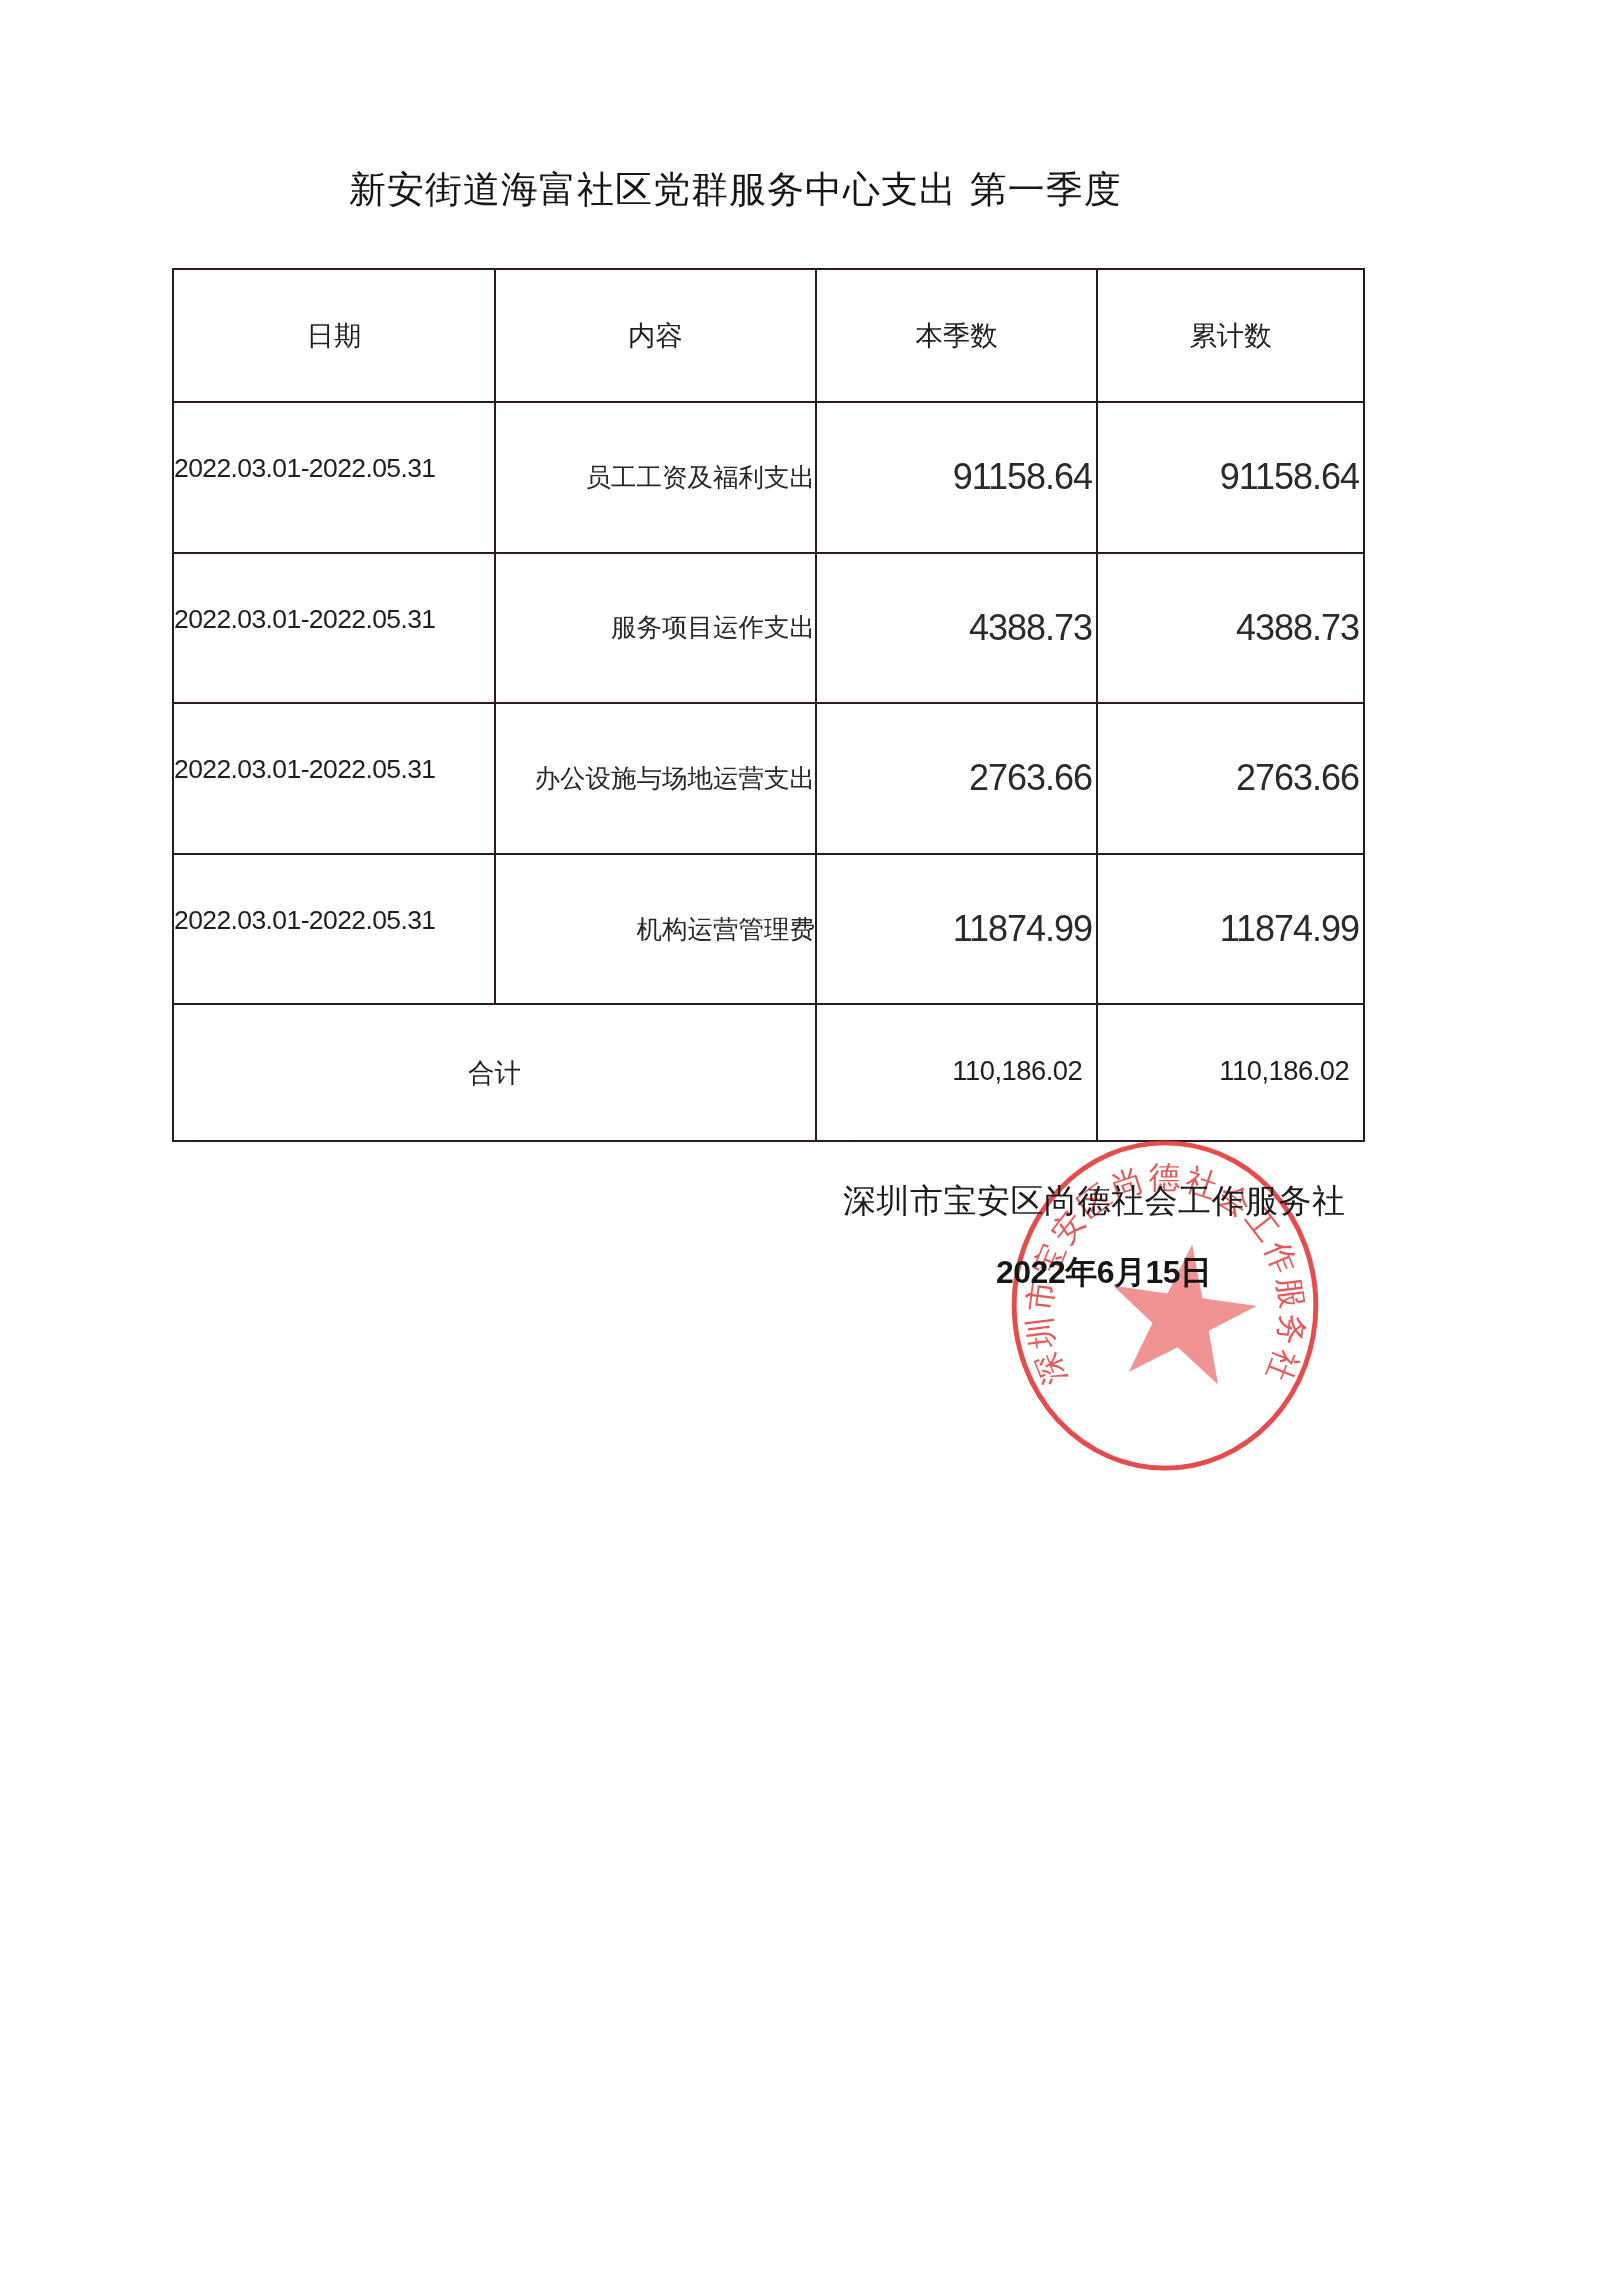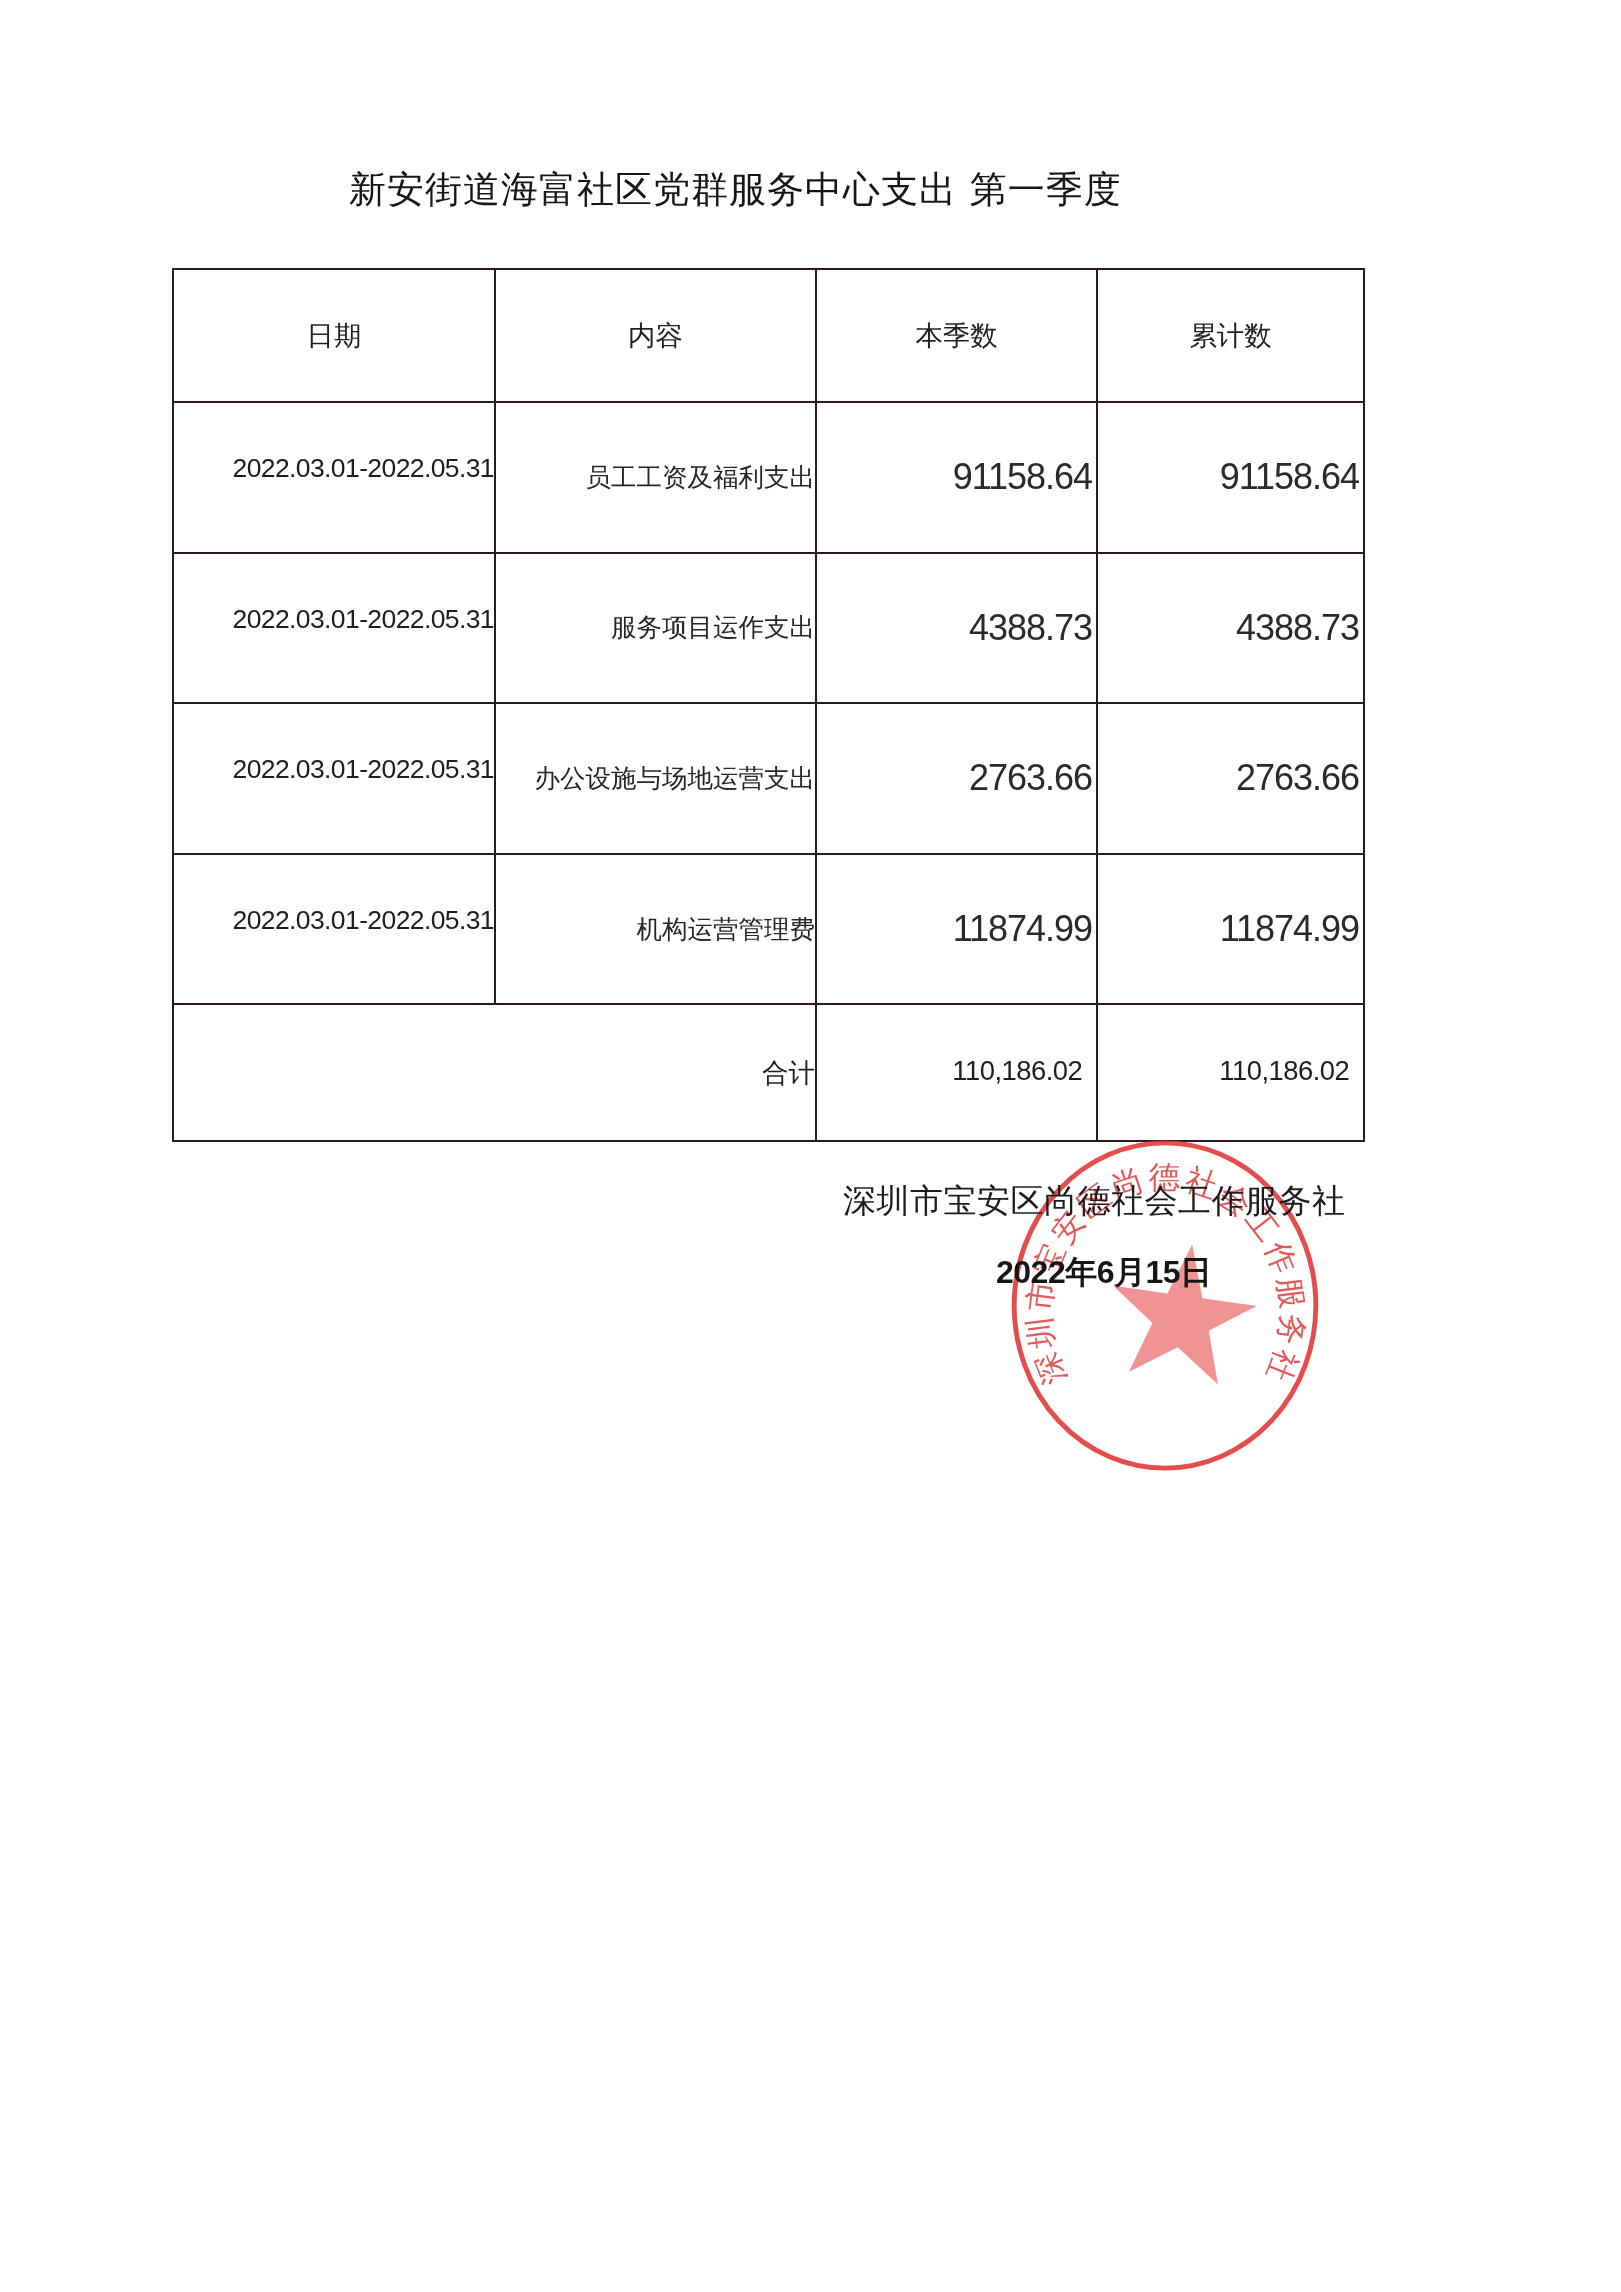--- a/index.html
+++ b/index.html
@@ -52,21 +52,21 @@
     .col-cumul { width: 267px; }
 
     .hdr {
       text-align: center;
       font-family: Liberation Sans, sans-serif;
       font-size: 27.4px;
       color: #1e1e1e;
       padding-bottom: 2px;
     }
     .cell-date {
-      text-align: right;
+      text-align: left;
       font-family: "Liberation Sans", "DejaVu Sans", sans-serif;
       font-size: 26.5px;
       color: #1e1e1e;
       letter-spacing: -0.6px;
       padding-bottom: 17.6px !important;
     }
     .cell-content {
       text-align: right;
       font-family: "DejaVu Serif", "Liberation Serif", serif;
       font-size: 25.5px;
@@ -75,21 +75,21 @@
     }
     .cell-num {
       text-align: right;
       font-family: Liberation Sans, sans-serif;
       font-size: 36px;
       color: #2a2a2a;
       padding-right: 3.9px !important;
       letter-spacing: -1px;
     }
     .cell-total-label {
-      text-align: right;
+      text-align: center;
       font-family: "DejaVu Sans", "Liberation Sans", sans-serif;
       font-size: 26.5px;
       color: #1e1e1e;
     }
     .cell-total-num {
       text-align: right;
       font-family: "Liberation Sans", "DejaVu Sans", sans-serif;
       font-size: 27.4px;
       color: #1e1e1e;
       padding-right: 13.7px !important;

